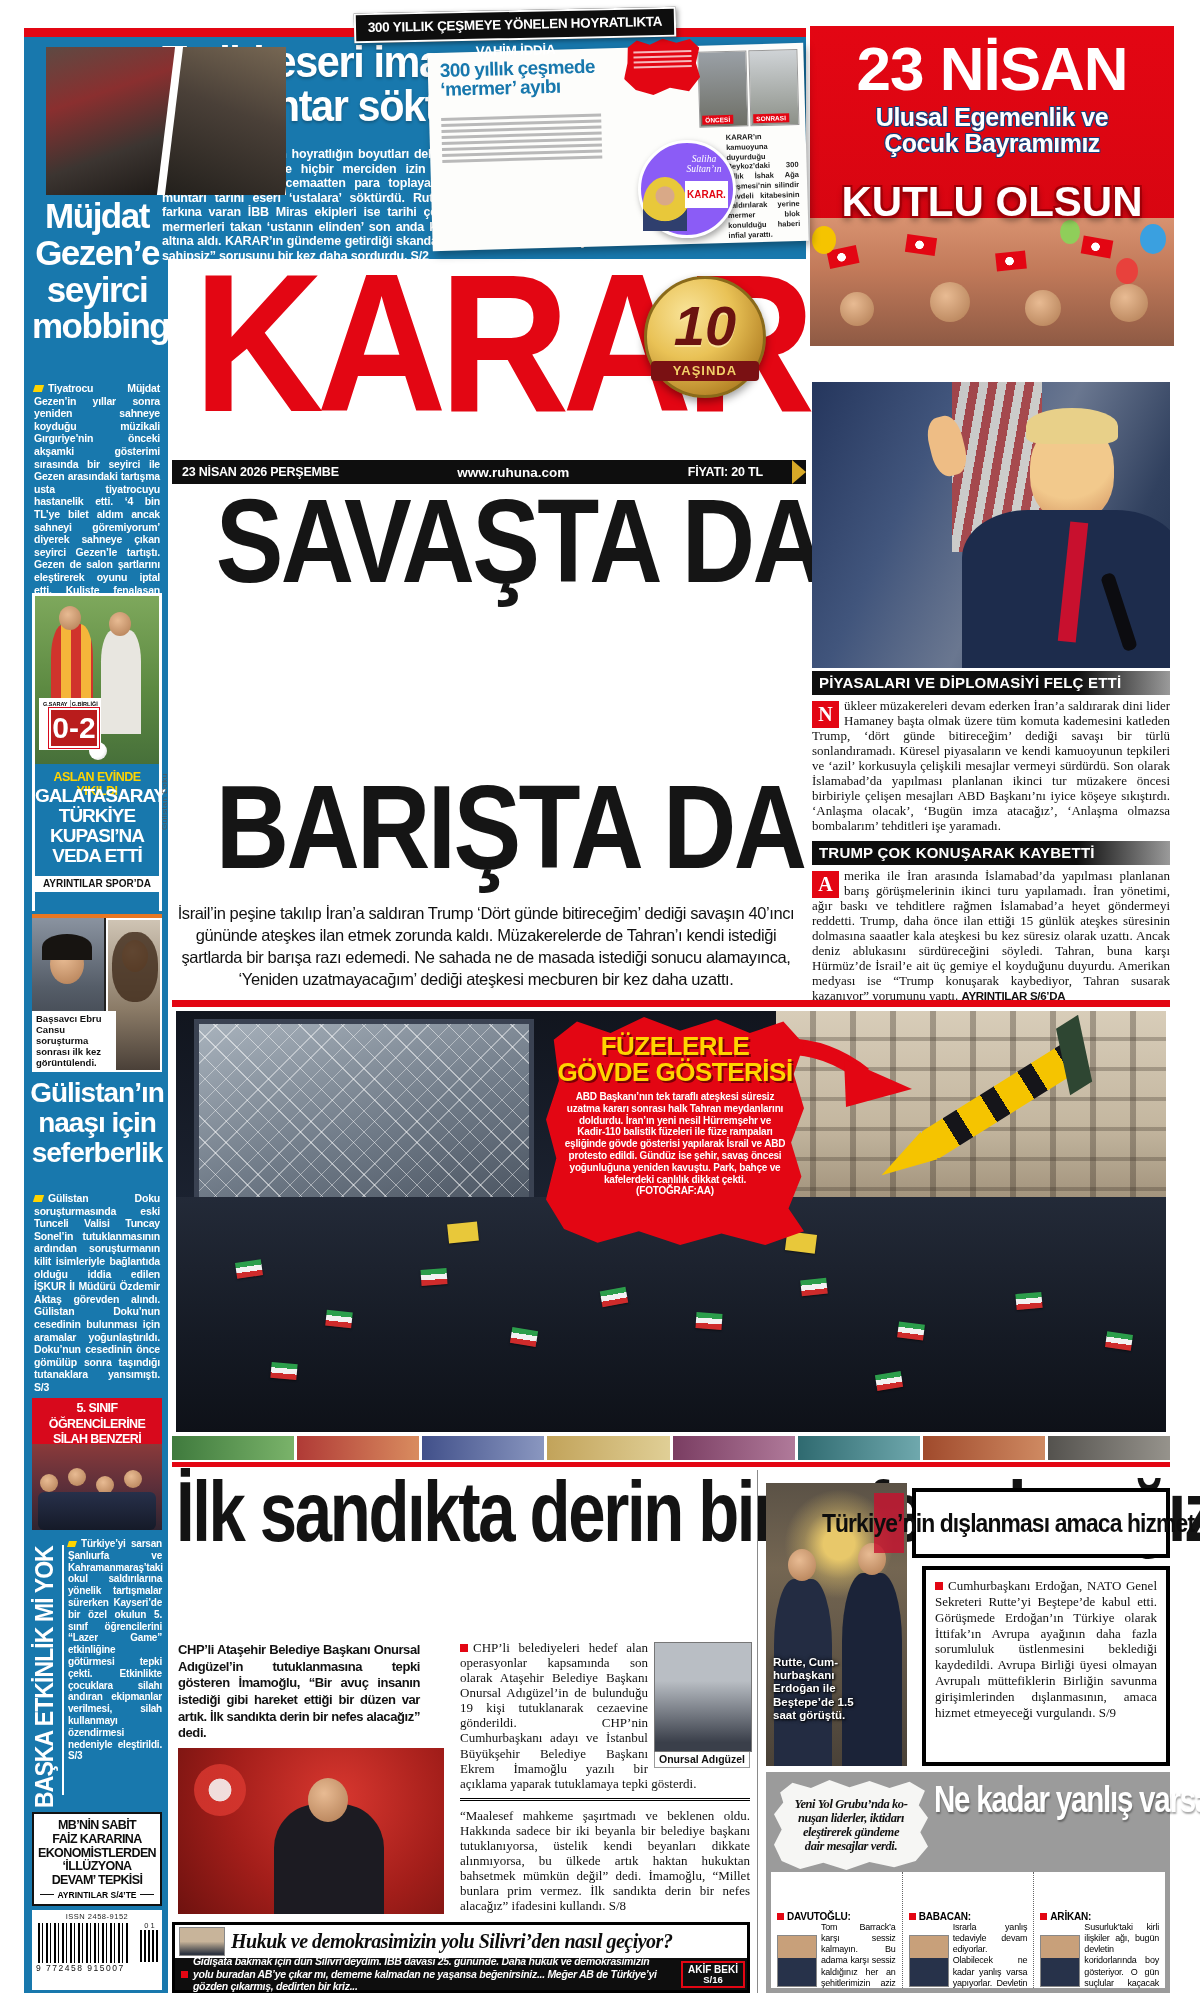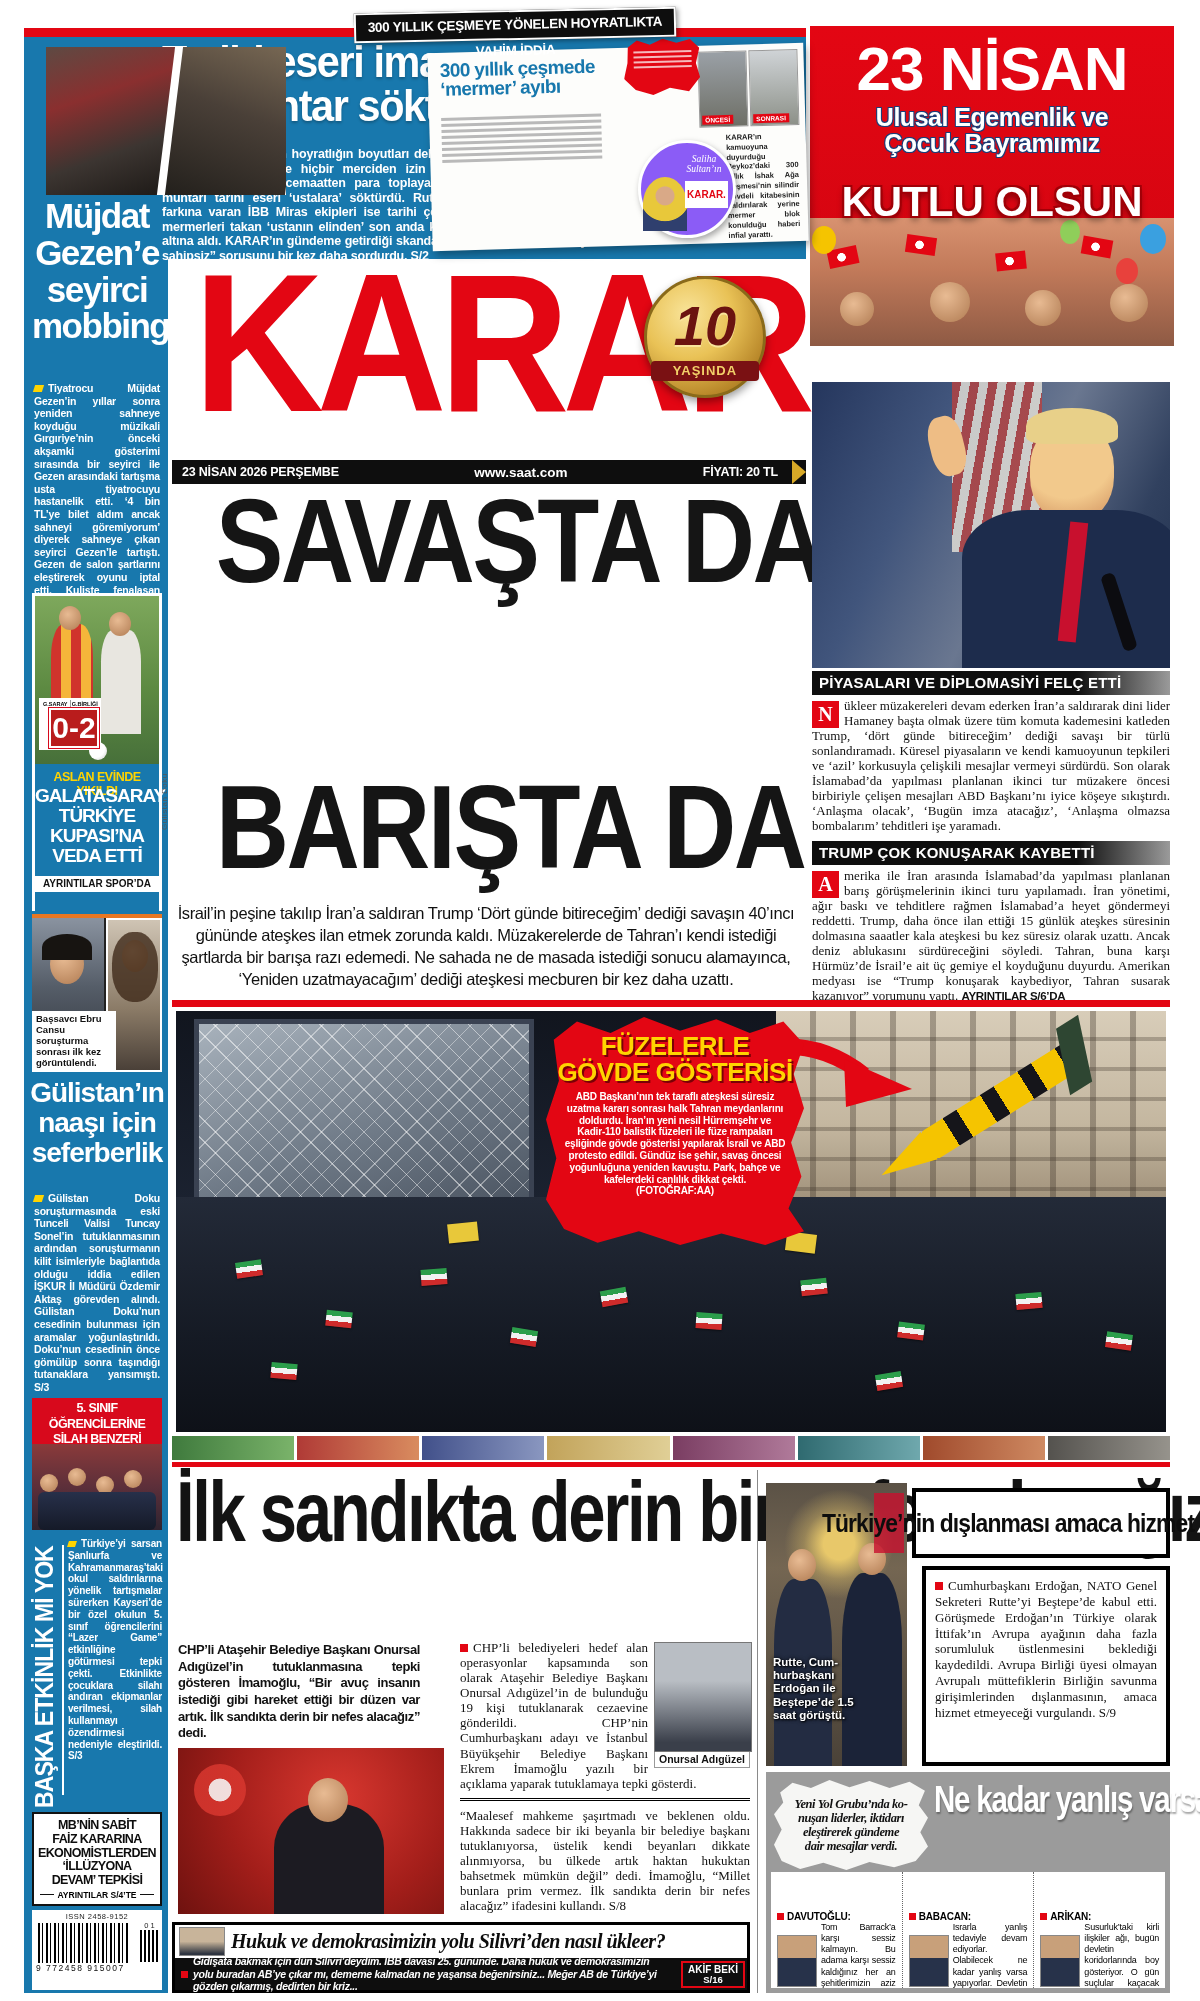--- a/index.html
+++ b/index.html
@@ -127,23 +127,23 @@
 
   <div class="abs center" style="left:168px;top:250px;width:640px;color:#e30613;font-size:196px;font-weight:bold;line-height:0.96;
               letter-spacing:-8px;transform:scaleX(.92);transform-origin:center top;">KARAR</div>
   <div class="abs" style="left:644px;top:276px;width:116px;height:116px;border-radius:50%;z-index:6;
               background:radial-gradient(circle at 35% 30%,#f9e49a 0%,#e9c256 40%,#b9882a 75%,#8a6315 100%);
               border:3px solid #8a6a1a;box-shadow:0 4px 8px rgba(0,0,0,.4);">
     <div class="center" style="margin-top:14px;font-size:56px;font-weight:bold;font-style:italic;color:#6b1310;text-shadow:0 2px 0 #f9e49a;">10</div>
     <div class="abs center" style="left:4px;top:82px;width:108px;background:#7a1113;color:#f2d069;font-size:13px;font-weight:bold;
                 letter-spacing:1px;line-height:20px;border-radius:4px;">YAŞINDA</div>
   </div>
-  <div class="abs" style="left:172px;top:460px;width:634px;height:24px;background:#0e0e0e;display:flex;align-items:center;">
+  <div class="abs" style="left:172px;top:460px;width:634px;height:24px;background:#0e0e0e;display:flex;align-items:center;gap:15px;">
     <span class="white" style="font-size:12.5px;font-weight:bold;padding-left:10px;letter-spacing:-0.2px;">23 NİSAN 2026 PERŞEMBE</span>
-    <span class="white" style="font-size:13.5px;font-weight:bold;margin:0 auto;">www.saat.com</span>
+    <span class="white" style="font-size:13.5px;font-weight:bold;margin:0 auto;">www.ruhuna.com</span>
     <span class="white" style="font-size:12.5px;font-weight:bold;padding-right:14px;letter-spacing:-0.2px;">FİYATI: 20 TL</span>
     <span style="width:0;height:0;border-left:14px solid #d8a927;border-top:12px solid transparent;border-bottom:12px solid transparent;"></span>
   </div>
 
   <div class="abs center nowrap" style="left:172px;top:482px;width:624px;color:#151515;font-size:118px;font-weight:bold;line-height:1;
               letter-spacing:-3px;transform:scaleX(.86);transform-origin:center top;">SAVAŞTA DA</div>
   <div class="abs center nowrap" style="left:172px;top:768px;width:624px;color:#151515;font-size:118px;font-weight:bold;line-height:1;
               letter-spacing:-3px;transform:scaleX(.86);transform-origin:center top;">BARIŞTA DA</div>
   <div class="abs center" style="left:176px;top:903px;width:620px;color:#111;font-size:16.5px;font-weight:500;line-height:1.33;letter-spacing:-0.4px;">İsrail’in peşine takılıp İran’a saldıran Trump ‘Dört günde bitireceğim’ dediği savaşın 40’ıncı gününde ateşkes ilan etmek zorunda kaldı. Müzakerelerde de Tahran’ı kendi istediği şartlarda bir barışa razı edemedi. Ne sahada ne de masada istediği sonucu alamayınca, ‘Yeniden uzatmayacağım’ dediği ateşkesi mecburen bir kez daha uzattı.</div>
 
@@ -248,21 +248,21 @@
       </span>
       <span class="bullet-r" style="width:8px;height:8px;"></span><span>CHP’li belediyeleri hedef alan operasyonlar kapsamında son olarak Ataşehir Belediye Başkanı Onursal Adıgüzel’in de bulunduğu 19 kişi tutuklanarak cezaevine gönderildi. CHP’nin Cumhurbaşkanı adayı ve İstanbul Büyükşehir Belediye Başkanı Ekrem İmamoğlu yazılı bir açıklama yaparak tutuklamaya tepki gösterdi.</span>
     </div>
     <div style="border-top:3px double #000;margin:7px 0;"></div>
     <div class="serif justify" style="font-size:13px;line-height:1.16;color:#111;">“Maalesef mahkeme şaşırtmadı ve beklenen oldu. Hakkında sadece bir iki beyanla bir belediye başkanı tutuklanıyorsa, üstelik kendi beyanları dikkate alınmıyorsa, bu ülkede artık haktan hukuktan bahsetmek mümkün değil” dedi. İmamoğlu, “Millet bunlara prim vermez. İlk sandıkta derin bir nefes alacağız” ifadesini kullandı. S/8</div>
   </div>
 
   <div class="abs" style="left:172px;top:1922px;width:578px;height:71px;border:3px solid #000;box-sizing:border-box;background:#fff;">
     <div style="display:flex;align-items:center;height:33px;">
       <div style="width:44px;height:27px;margin:0 6px 0 4px;background:linear-gradient(180deg,#c8b49a 0 50%,#2e3440 95%);border:1px solid #888;"></div>
-      <div class="serif" style="font-size:20px;font-weight:bold;font-style:italic;letter-spacing:-0.5px;color:#0d0d0d;white-space:nowrap;">Hukuk ve demokrasimizin yolu Silivri’den nasıl ükleer?</div>
+      <div class="serif" style="font-size:20px;font-weight:bold;font-style:italic;letter-spacing:-0.5px;color:#0d0d0d;white-space:nowrap;">Hukuk ve demokrasimizin yolu Silivri’den nasıl geçiyor?</div>
     </div>
     <div style="display:flex;align-items:center;height:32px;background:#0e0e0e;">
       <span class="bullet-r" style="width:7px;height:7px;margin:0 5px 0 6px;"></span>
       <div class="white" style="width:470px;font-size:10.5px;font-weight:bold;font-style:italic;line-height:1.2;letter-spacing:-0.3px;">Gidişata bakmak için dün Silivri’deydim. İBB davası 25. gününde. Daha hukuk ve demokrasimizin yolu buradan AB’ye çıkar mı, dememe kalmadan ne yaşansa beğenirsiniz... Meğer AB de Türkiye’yi gözden çıkarmış, dedirten bir kriz...</div>
       <div class="center" style="margin-left:auto;margin-right:2px;background:#0e0e0e;border:2px solid #e30613;padding:1px 5px;">
         <div class="white" style="font-size:10px;font-weight:bold;line-height:11px;">AKİF BEKİ</div>
         <div class="white" style="font-size:9.5px;font-weight:bold;line-height:10px;">S/16</div>
       </div>
     </div>
   </div>

